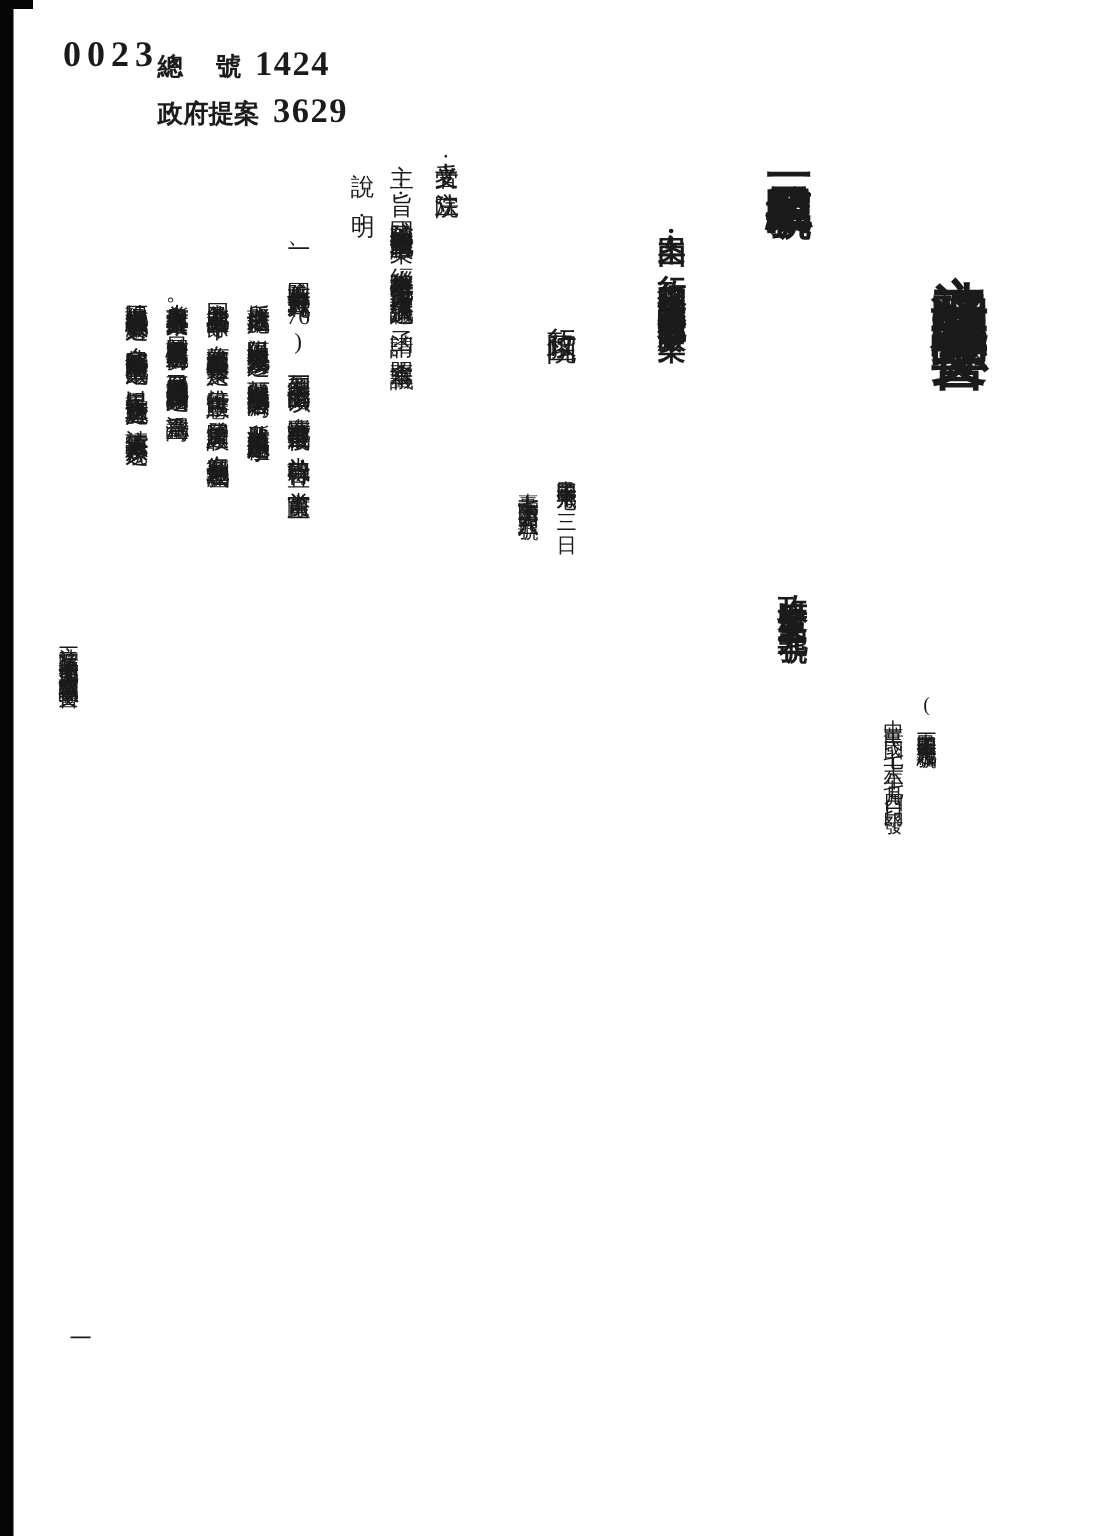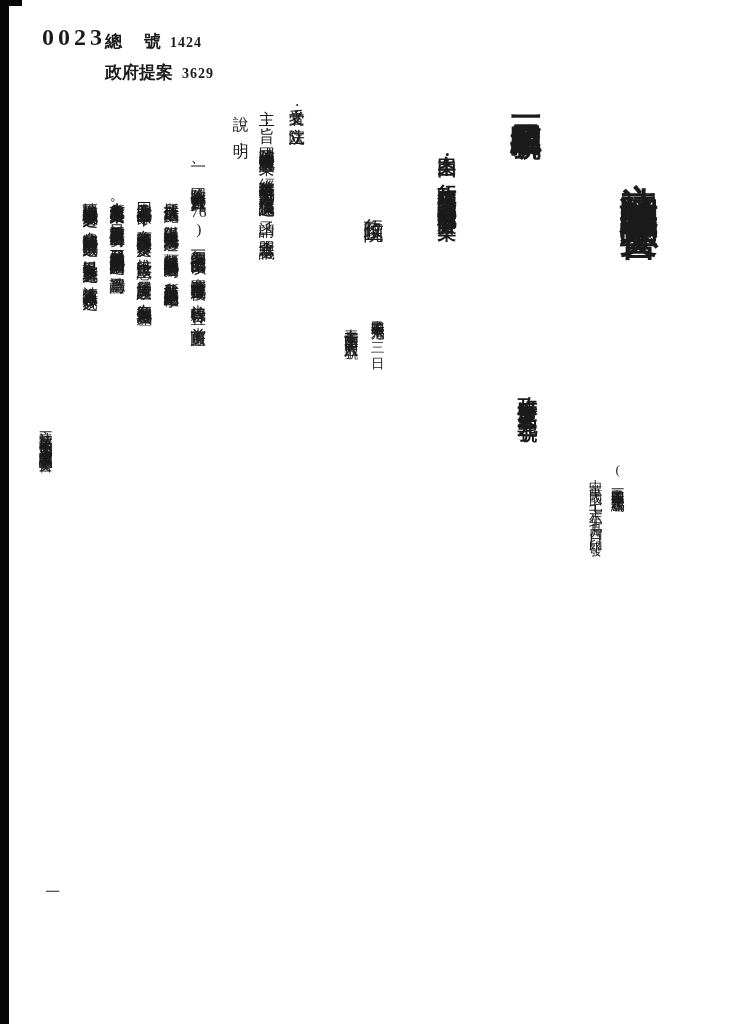--- a/index.html
+++ b/index.html
@@ -23,21 +23,21 @@
   .edge-left{left:0;top:0;width:9px;height:1024px;background:#060606;}
   .edge-top{left:0;top:0;width:22px;height:6px;background:#060606;}
 
   
   .stamp-serial{left:26px;top:24px;font-size:24px;letter-spacing:4px;font-weight:bold;margin-left:16px;}
   .hdr-row{left:105px;display:flex;align-items:baseline;font-size:17px;font-weight:bold;}
   .hdr-row1{top:30px;}
   .hdr-row2{top:61px;}
   .gap22{display:inline-block;width:22px;}
   .gap8{display:inline-block;width:9px;}
-  .hdr-num{font-size:14px;letter-spacing:1px;}
+  .hdr-num{font-size:23px;letter-spacing:1px;}
 
   
   .doc-title{left:618px;top:152px;font-size:38px;font-weight:bold;letter-spacing:5px;}
   .note-right{left:610px;top:462px;font-size:13.5px;letter-spacing:0.8px;}
   .note-left{left:588px;top:468px;font-size:13.5px;letter-spacing:5px;}
   .docket-main{left:509px;top:98px;font-size:31px;font-weight:bold;letter-spacing:1px;}
   .docket-sub{left:517px;top:380px;font-size:20px;font-weight:bold;letter-spacing:3px;}
   .case-line{left:437px;top:140px;font-size:19px;font-weight:bold;letter-spacing:2.5px;}
   .sender{left:363px;top:203px;font-size:20px;letter-spacing:1.5px;}
   .sender-date{left:370px;top:309px;font-size:13.5px;letter-spacing:0.8px;}

